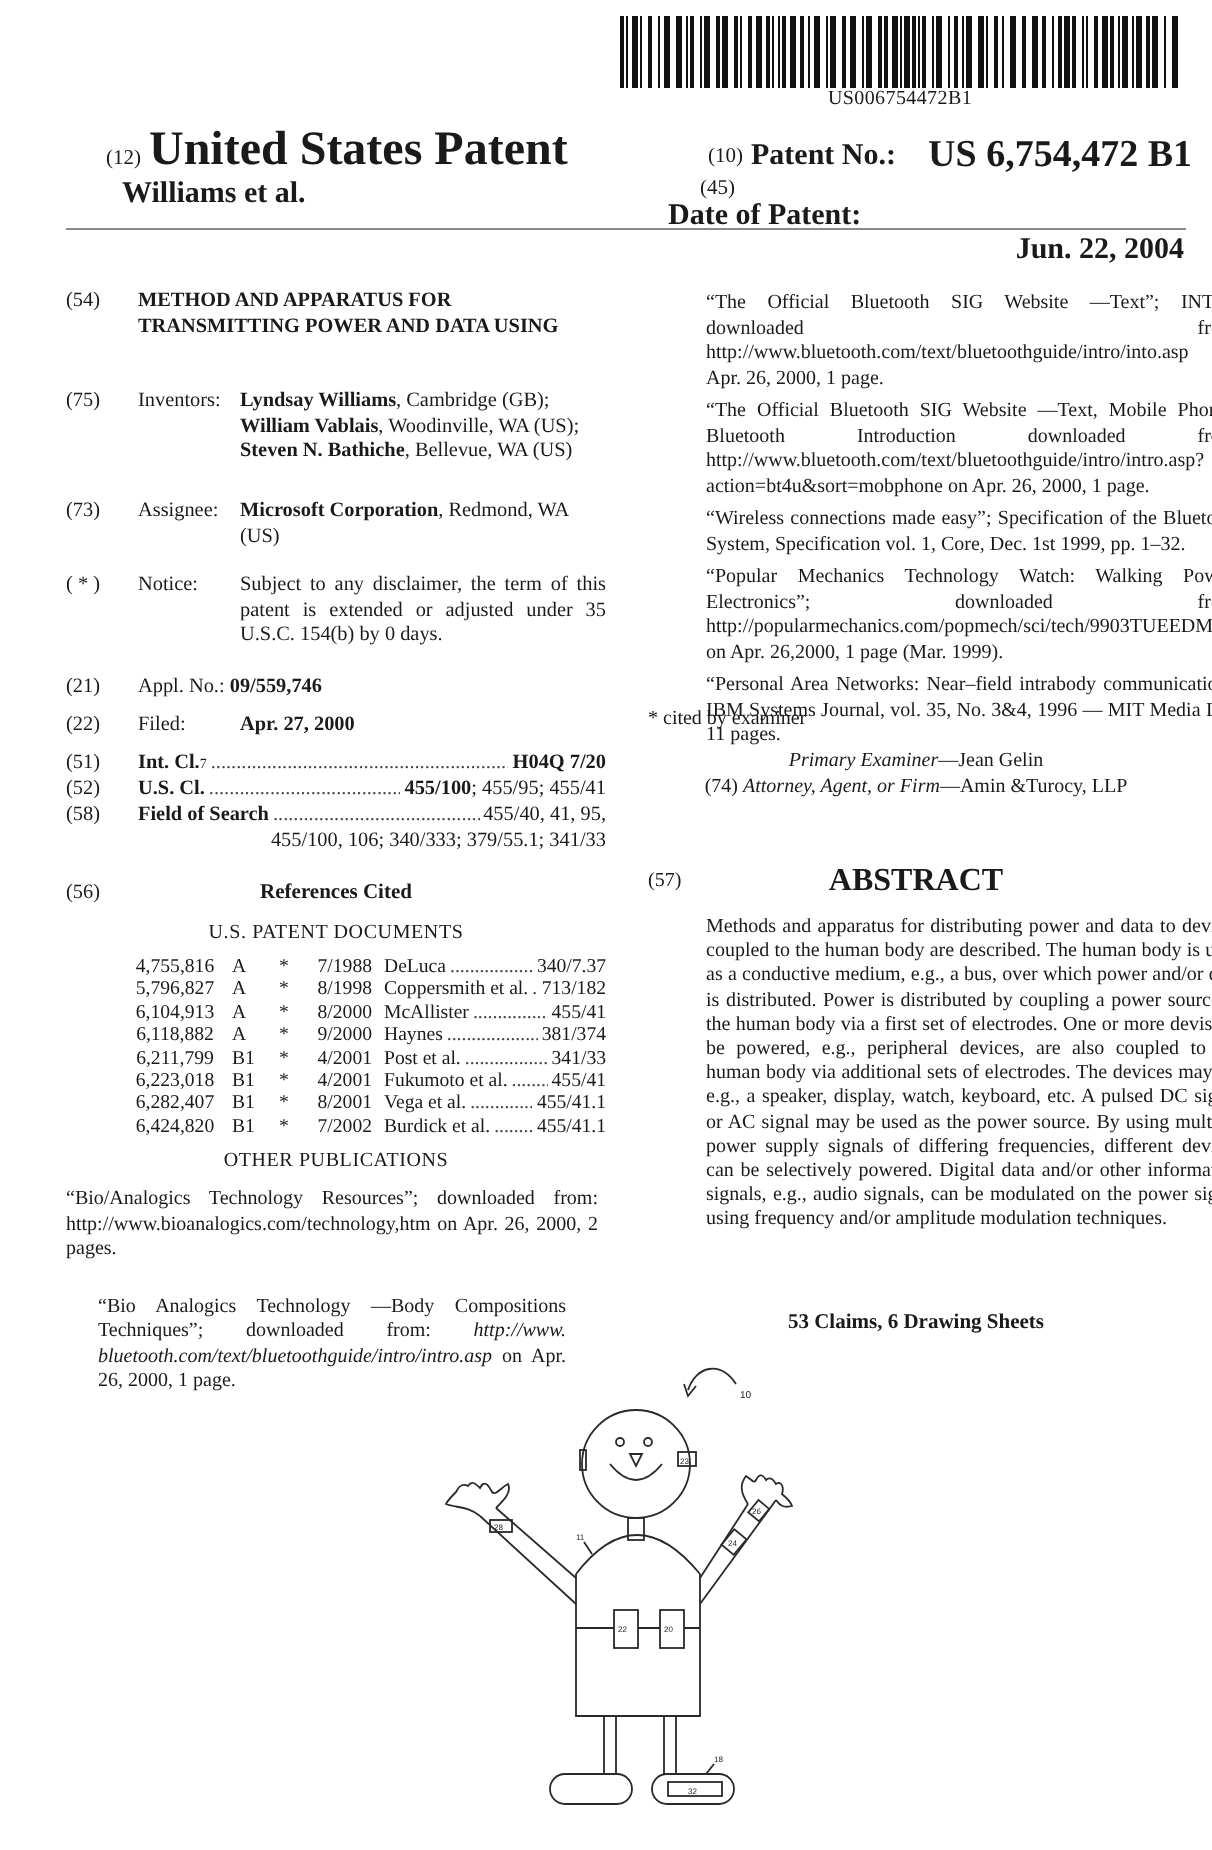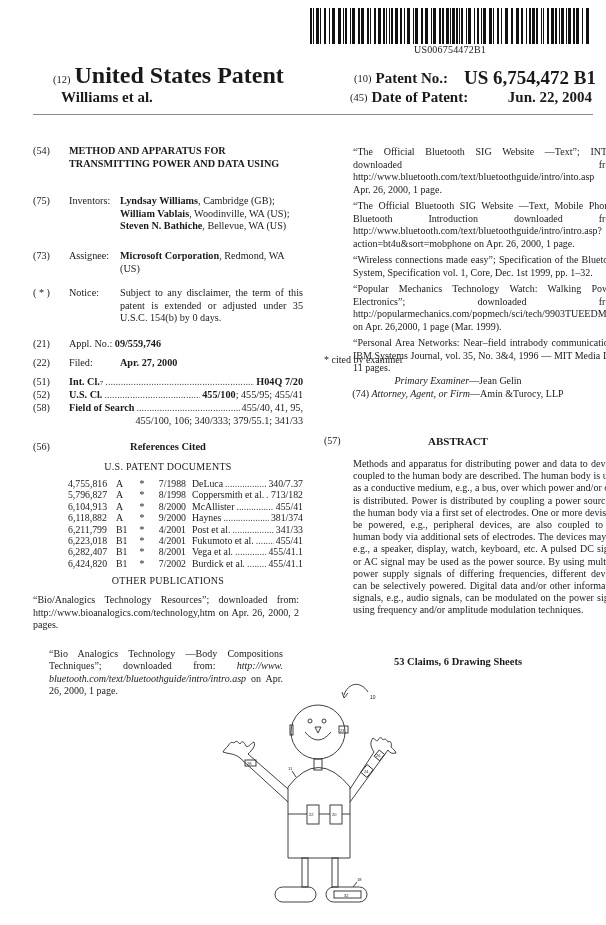--- a/index.html
+++ b/index.html
@@ -118,21 +118,21 @@
   <span class="code">(12)</span>
   <span class="hdr-big">United States Patent</span>
 </div>
 <div class="abs hdr-mid" style="left:61px; top:89px;">Williams et al.</div>
 
 <div class="abs" style="left:334px; top:67px; width:262px; display:flex; align-items:center;">
   <span class="code">(10)</span>
   <span class="hdr-mid" style="margin-left:4px; font-size:15px;">Patent No.:</span>
   <span class="hdr-mid" style="margin-left:auto; font-size:19px;">US 6,754,472 B1</span>
 </div>
-<div class="abs" style="left:330px; top:89px; width:262px; display:flex; align-items:center;">
+<div class="abs" style="left:330px; top:89px; width:262px; display:flex; align-items:flex-start;flex-direction:column;">
   <span class="code">(45)</span>
   <span class="hdr-mid" style="margin-left:4px;">Date of Patent:</span>
   <span class="hdr-mid" style="margin-left:auto;">Jun. 22, 2004</span>
 </div>
 
 <div class="abs rule"></div>
 
 <div class="field" style="top:145px;">
   <span class="num">(54)</span>
   <div style="position:absolute; left:36px; font-weight:bold;">
@@ -320,21 +320,21 @@
 
 <div class="abs col" style="left:324px; top:354px;">* cited by examiner</div>
 
 <div class="abs col" style="left:324px; top:375px; width:268px;text-align:center;">
   <div><i>Primary Examiner</i><span>—Jean Gelin</span></div>
   <div><span>(74)</span> <i>Attorney, Agent, or Firm</i><span>—Amin &amp;Turocy, LLP</span></div>
 </div>
 
 <div class="abs col" style="left:324px; top:435px; width:268px;">
   <span>(57)</span>
-  <div style="position:absolute; left:0; right:0; top:0; text-align:center; font-weight:bold; font-size:11px;">ABSTRACT</div>
+  <div style="position:absolute; left:0; right:0; top:0; text-align:center; font-weight:bold; font-size:16px;">ABSTRACT</div>
 </div>
 <div class="abs col rightcol" style="top:458px; line-height:12.2px;">Methods and apparatus for distributing power and data to devices coupled to the human body are described. The human body is used as a conductive medium, e.g., a bus, over which power and/or data is distributed. Power is distributed by coupling a power source to the human body via a first set of electrodes. One or more devise to be powered, e.g., peripheral devices, are also coupled to the human body via additional sets of electrodes. The devices may be, e.g., a speaker, display, watch, keyboard, etc. A pulsed DC signal or AC signal may be used as the power source. By using multiple power supply signals of differing frequencies, different devices can be selectively powered. Digital data and/or other information signals, e.g., audio signals, can be modulated on the power signal using frequency and/or amplitude modulation techniques.</div>
 <div class="abs col center b" style="left:324px; width:268px; top:656px; font-size:10.5px;">53 Claims, 6 Drawing Sheets</div>
 
 <svg class="abs" style="left:220px; top:670px;" width="210" height="255" viewBox="0 0 210 255" fill="none" stroke="#2a2a2a" stroke-width="0.9">
 
   <path d="M124 25 C128 13 140 10 148 22"></path>
   <path d="M122 22 L124 28 L128 23"></path>
   <text x="150" y="29" font-size="5" fill="#222" stroke="none">10</text>
 

